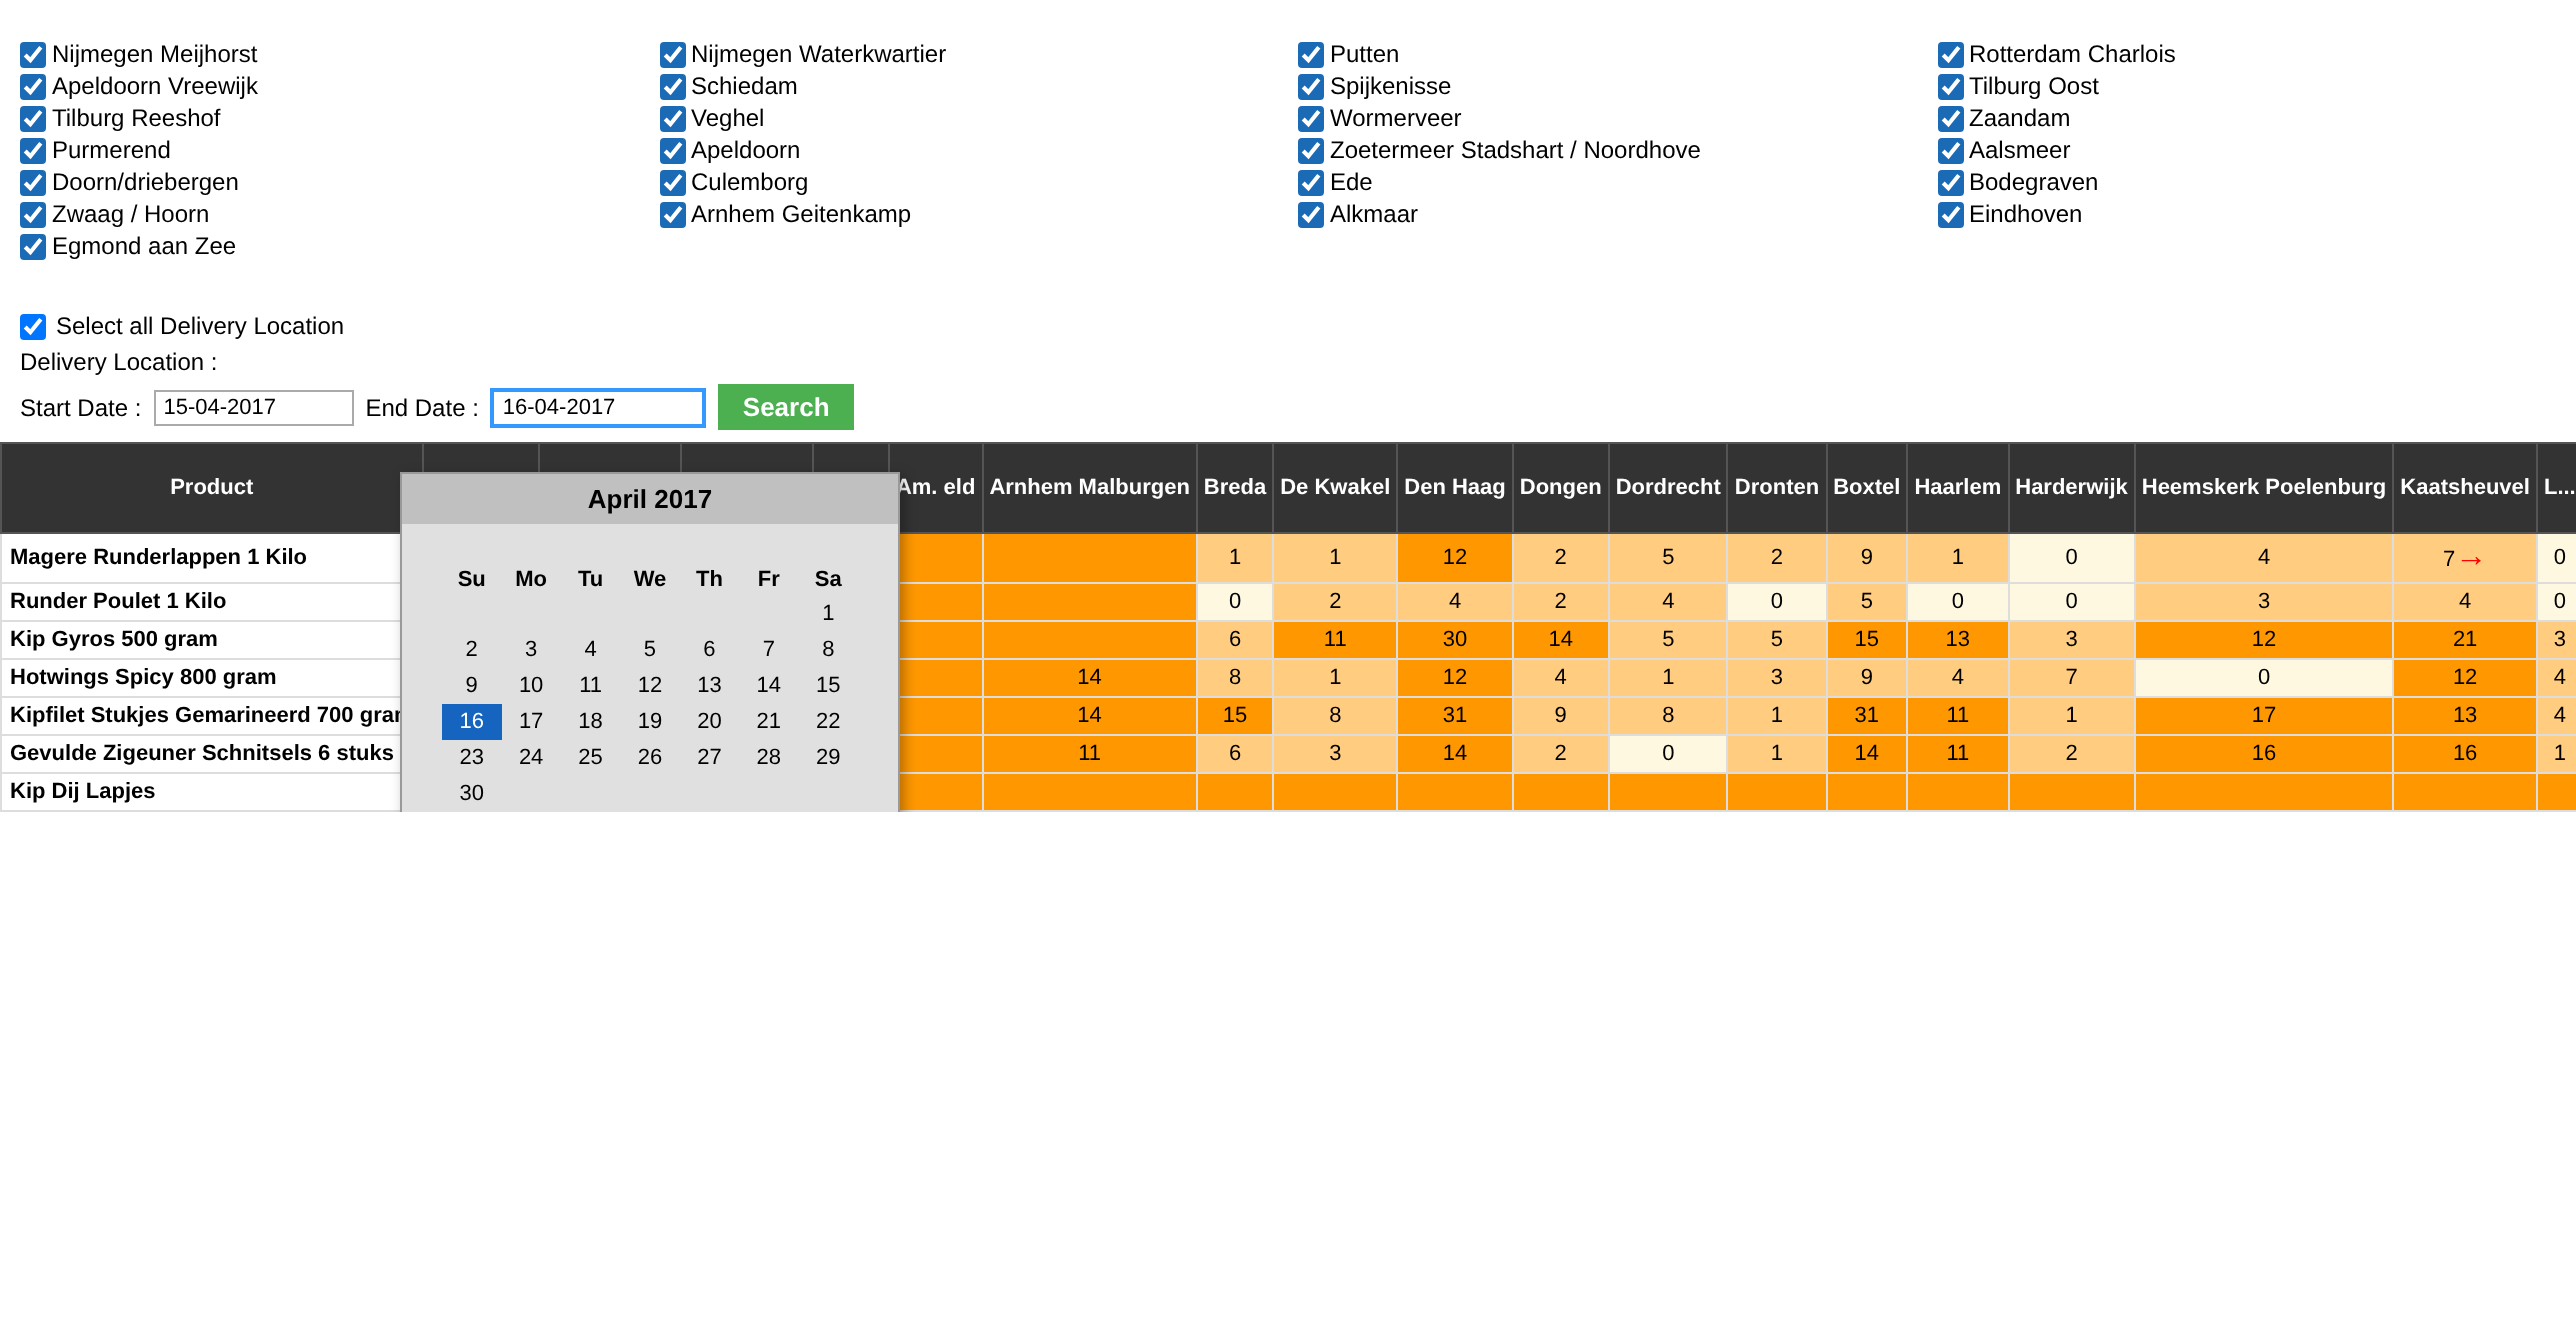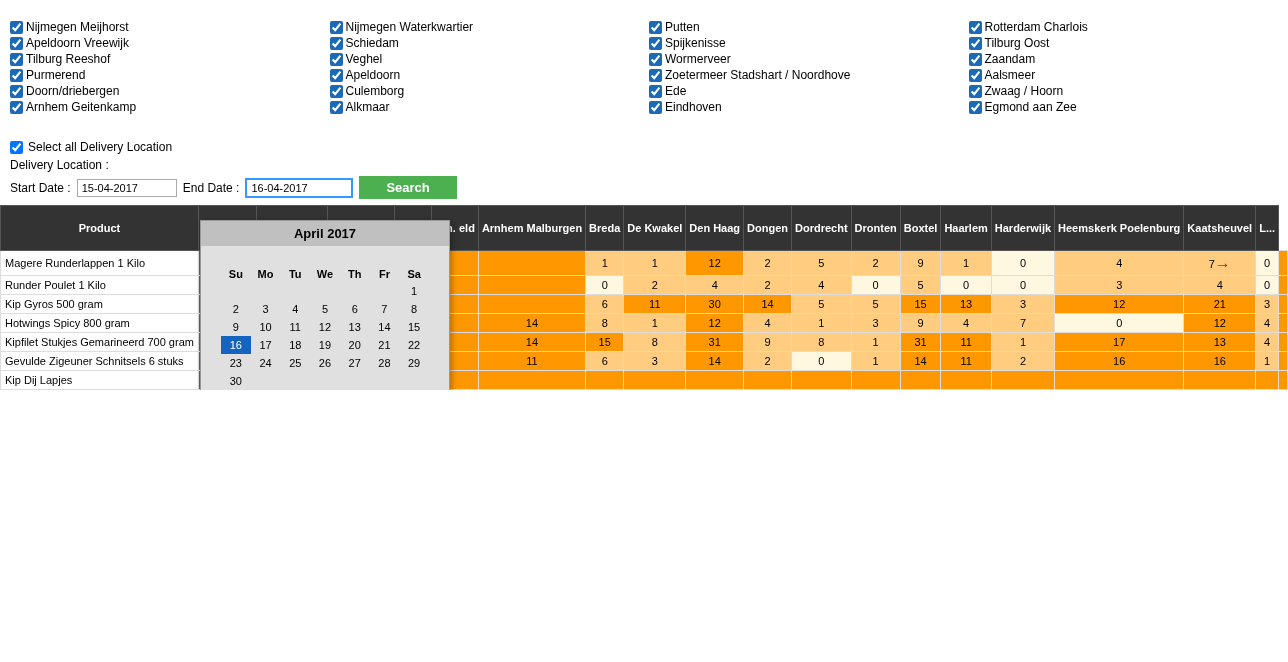--- a/index.html
+++ b/index.html
@@ -8,21 +8,21 @@
     .top-checkboxes { padding: 20px 10px; display: grid; grid-template-columns: repeat(4, 1fr); gap: 2px 10px; }
     .checkbox-item { display: flex; align-items: center; gap: 3px; white-space: nowrap; font-size: 11px; }
     .checkbox-item input[type=checkbox] { width: 13px; height: 13px; accent-color: #1a6ab5; }
 
     .controls { padding: 6px 10px; }
     .select-all-row { display: flex; align-items: center; gap: 5px; margin-bottom: 4px; font-size: 11px; }
     .delivery-row { display: flex; align-items: center; gap: 5px; font-size: 11px; margin-bottom: 4px; }
     .date-row { display: flex; align-items: center; gap: 6px; font-size: 11px; position: relative; }
     .date-input { border: 1px solid #aaa; padding: 2px 4px; width: 100px; font-size: 11px; }
     .end-date-input { border: 2px solid #3399ff; padding: 2px 4px; width: 108px; font-size: 11px; }
-    .search-btn { background: #4caf50; color: #fff; border: none; padding: 4px 27px; font-size: 13px; font-weight: bold; cursor: pointer; }
+    .search-btn { background: #4caf50; color: #fff; border: none; padding: 4px 12px; font-size: 13px; font-weight: bold; cursor: pointer; }
 
     .calendar-popup {
       position: absolute;
       top: 44px;
       left: 190px;
       background: #e0e0e0;
       border: 1px solid #999;
       z-index: 100;
       width: 250px;
       box-shadow: 2px 2px 6px rgba(0,0,0,0.3);
@@ -57,21 +57,21 @@
       top: 0;
       z-index: 10;
     }
     tbody tr td {
       border: 1px solid #ddd;
       padding: 3px 4px;
       text-align: center;
       font-size: 11px;
       white-space: nowrap;
     }
-    .col-product { text-align: left; min-width: 90px; background: #fff; }
+    .col-product { text-align: left; min-width: 90px; background: #fff; font-weight: bold; }
     .col-total { background: #d32f2f; color: #fff; font-weight: bold; }
     td.orange { background: #ff9800; }
     td.light-orange { background: #ffcc80; }
     td.cream { background: #fff8e1; }
   </style>
 </head>
 <body>
 
 <div>
   <div class="top-checkboxes" id="checkbox-grid">
@@ -143,20 +143,24 @@
         <input type="checkbox" checked="" style="">
         <span>Doorn/driebergen</span>
       </div>
       <div class="checkbox-item">
         <input type="checkbox" checked="" style="">
         <span>Culemborg</span>
       </div>
       <div class="checkbox-item">
         <input type="checkbox" checked="" style="">
         <span>Ede</span>
+      </div>
+      <div class="checkbox-item">
+        <input type="checkbox" checked="" style="">
+        <span>Bodegraven</span>
       </div>
       <div class="checkbox-item">
         <input type="checkbox" checked="" style="">
         <span>Zwaag / Hoorn</span>
       </div>
       <div class="checkbox-item">
         <input type="checkbox" checked="" style="">
         <span>Arnhem Geitenkamp</span>
       </div>
       <div class="checkbox-item">

